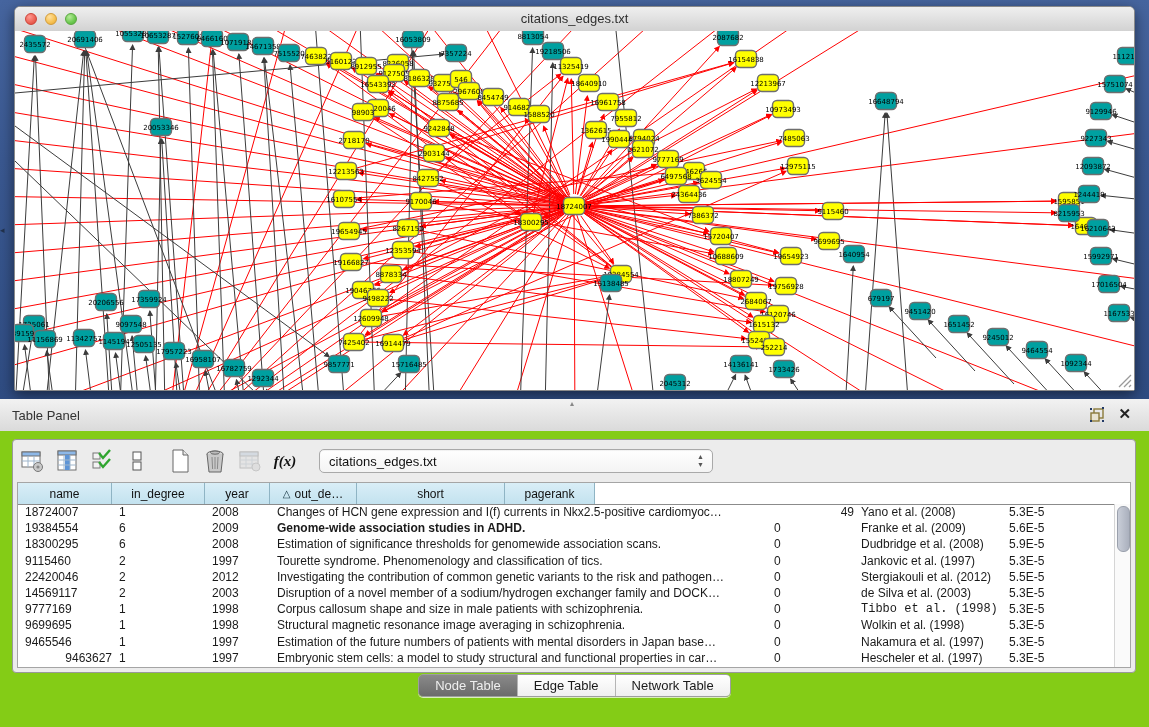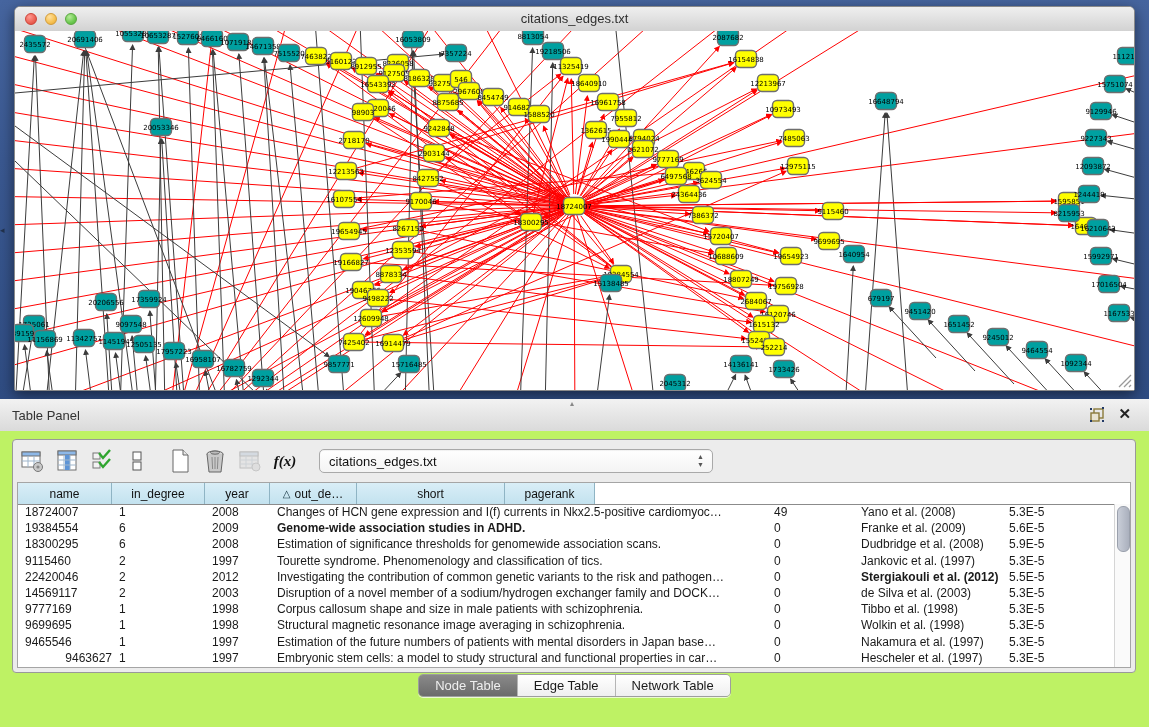--- a/index.html
+++ b/index.html
@@ -14,21 +14,21 @@
   #tl-zoom{left:50px;background:radial-gradient(circle at 35% 30%,#b6eb9a,#6cc94f 60%,#53ad3c);border:1px solid #58a73f;}
   #win-title{position:absolute;left:0;right:0;top:4px;text-align:center;font-size:13px;font-weight:500;color:#2f2f2f;}
   #canvas{position:absolute;left:0;top:24px;width:1119px;height:359px;background:#fff;overflow:hidden;}
   #resize-grip{position:absolute;right:2px;bottom:2px;width:16px;height:16px;}
   
   #panel-titlebar{position:absolute;left:0;top:399px;width:1149px;height:32px;background:linear-gradient(180deg,#f2f2f2,#dadada);border-bottom:1px solid #bcbcbc;}
   #panel-title{position:absolute;left:12px;top:9px;font-size:13px;color:#333;}
   #splitter-grip{position:absolute;left:570px;top:0px;font-size:8px;color:#888;}
   #float-icon{position:absolute;right:44px;top:8px;width:16px;height:16px;}
   #close-icon{position:absolute;right:18px;top:7px;font-size:15px;font-weight:bold;color:#222;line-height:16px;}
-  #panel-body{position:absolute;left:0;top:431px;width:1149px;height:296px;background:#bef264;}
+  #panel-body{position:absolute;left:0;top:431px;width:1149px;height:296px;background:#84cc16;}
   #inner-panel{position:absolute;left:12px;top:8px;width:1124px;height:234px;background:#ececec;border:1px solid #999;border-radius:4px;box-sizing:border-box;}
   #toolbar{position:absolute;left:6px;top:4px;height:34px;right:6px;display:flex;align-items:center;gap:9px;}
   .tool-btn{width:26px;height:26px;display:flex;align-items:center;justify-content:center;}
   .fx{font-family:"Liberation Serif",serif;font-style:italic;font-weight:bold;font-size:15px;color:#111;}
   #table-combo{margin-left:12px;width:392px;height:22px;background:linear-gradient(180deg,#ffffff,#f4f4f4);border:1px solid #a9a9a9;border-radius:5px;display:flex;align-items:center;position:relative;box-shadow:inset 0 1px 1px rgba(0,0,0,.06);}
   #table-combo span.val{font-size:13px;color:#111;padding-left:9px;}
   .stepper{position:absolute;right:8px;top:3px;font-size:7px;color:#555;line-height:8px;text-align:center;}
   
   #tablewrap{position:absolute;left:4px;top:42px;right:4px;bottom:4px;background:#fff;border:1px solid #a5a5a5;}
   #thead{display:flex;height:21px;border-bottom:1px solid #8b8b8b;background:#cfe8f2;}
@@ -649,21 +649,21 @@
             <span>pagerank</span>
           </div>
           <div class="th filler"></div>
         </div>
       <div id="tbody">
           <div class="tr">
             <div class="td" style="width: 94px;">18724007</div>
             <div class="td" style="width: 93px;">1</div>
             <div class="td" style="width: 65px;">2008</div>
             <div class="td" style="width: 497px;">Changes of HCN gene expression and I(f) currents in Nkx2.5-positive cardiomyoc…</div>
-            <div class="td" style="width: 87px;">49</div>
+            <div class="td" style="width: 87px; text-align: right;">49</div>
             <div class="td" style="width: 148px;">Yano et al. (2008)</div>
             <div class="td" style="width: 90px;">5.3E-5</div>
           </div>
           <div class="tr">
             <div class="td" style="width: 94px;">19384554</div>
             <div class="td" style="width: 93px;">6</div>
             <div class="td" style="width: 65px;">2009</div>
             <div class="td" style="width: 497px; font-weight: bold;">Genome-wide association studies in ADHD.</div>
             <div class="td" style="width: 87px;">0</div>
             <div class="td" style="width: 148px;">Franke et al. (2009)</div>
@@ -686,39 +686,39 @@
             <div class="td" style="width: 87px;">0</div>
             <div class="td" style="width: 148px;">Jankovic et al. (1997)</div>
             <div class="td" style="width: 90px;">5.3E-5</div>
           </div>
           <div class="tr">
             <div class="td" style="width: 94px;">22420046</div>
             <div class="td" style="width: 93px;">2</div>
             <div class="td" style="width: 65px;">2012</div>
             <div class="td" style="width: 497px;">Investigating the contribution of common genetic variants to the risk and pathogen…</div>
             <div class="td" style="width: 87px;">0</div>
-            <div class="td" style="width: 148px; font-weight: bold;">Stergiakouli et al. (2012)</div>
+            <div class="td" style="width: 148px;">Stergiakouli et al. (2012)</div>
             <div class="td" style="width: 90px;">5.5E-5</div>
           </div>
           <div class="tr">
             <div class="td" style="width: 94px;">14569117</div>
             <div class="td" style="width: 93px;">2</div>
             <div class="td" style="width: 65px;">2003</div>
             <div class="td" style="width: 497px;">Disruption of a novel member of a sodium/hydrogen exchanger family and DOCK…</div>
             <div class="td" style="width: 87px;">0</div>
             <div class="td" style="width: 148px;">de Silva et al. (2003)</div>
             <div class="td" style="width: 90px;">5.3E-5</div>
           </div>
           <div class="tr">
             <div class="td" style="width: 94px;">9777169</div>
             <div class="td" style="width: 93px;">1</div>
             <div class="td" style="width: 65px;">1998</div>
             <div class="td" style="width: 497px;">Corpus callosum shape and size in male patients with schizophrenia.</div>
             <div class="td" style="width: 87px;">0</div>
-            <div class="td" style="width: 148px;">Tibbo et al. (1998)</div>
+            <div class="td" style="width: 148px; font-family: Liberation Mono, monospace;">Tibbo et al. (1998)</div>
             <div class="td" style="width: 90px;">5.3E-5</div>
           </div>
           <div class="tr">
             <div class="td" style="width: 94px;">9699695</div>
             <div class="td" style="width: 93px;">1</div>
             <div class="td" style="width: 65px;">1998</div>
             <div class="td" style="width: 497px;">Structural magnetic resonance image averaging in schizophrenia.</div>
             <div class="td" style="width: 87px;">0</div>
             <div class="td" style="width: 148px;">Wolkin et al. (1998)</div>
             <div class="td" style="width: 90px;">5.3E-5</div>

